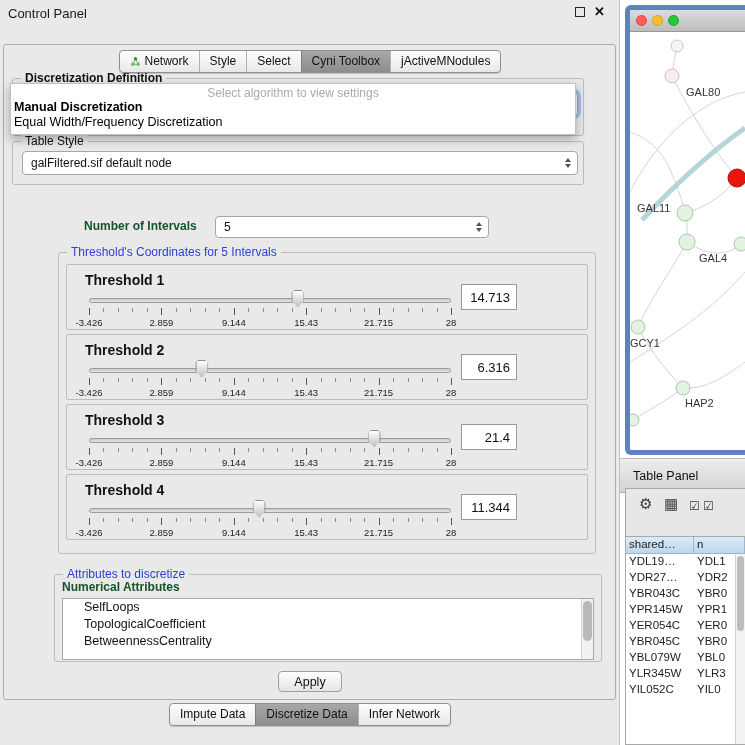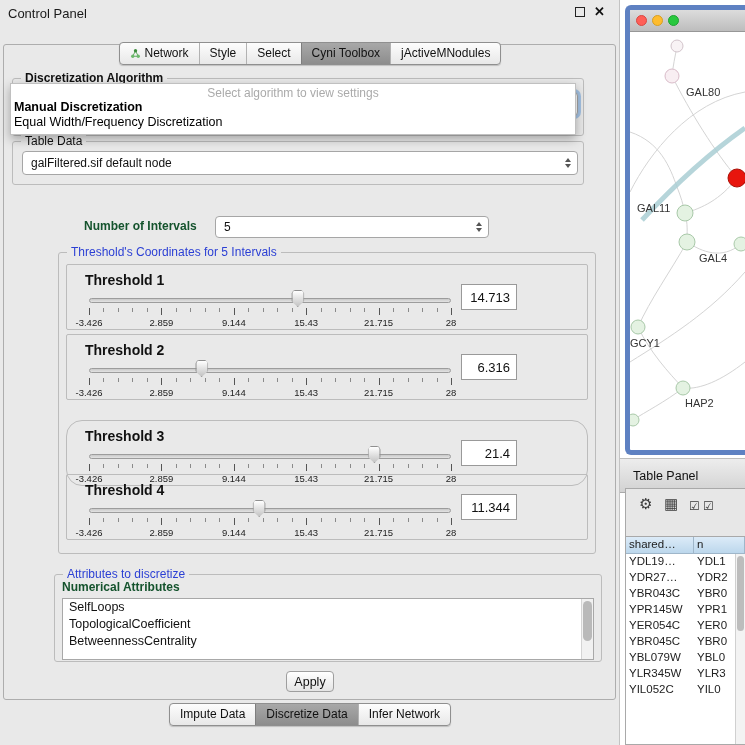--- a/index.html
+++ b/index.html
@@ -9,21 +9,21 @@
     background: #ffffff; font-family: "Liberation Sans", sans-serif; font-size: 12px; color: #111;
   }
   
   .control-panel { position:absolute; left:0; top:0; width:620px; height:745px; background:#e9e9e9; border-right:1px solid #c3c3c3; }
   .cp-title { position:absolute; left:8px; top:6px; font-size:13px; color:#1a1a1a; }
   .win-btns { position:absolute; right:14px; top:6px; display:flex; gap:9px; align-items:center; }
   .float-btn { width:10px; height:10px; border:1.5px solid #222; display:inline-block; background:transparent; }
   .close-btn { font-size:13px; font-weight:700; color:#111; line-height:12px; }
   .inner-panel { position:absolute; left:3px; top:44px; width:613px; height:656px; border:1px solid #adadad; border-radius:3px; background:#e9e9e9; }
   .tabbar { position:absolute; left:0; width:620px; display:flex; justify-content:center; z-index:5; }
-  .tabbar.top { top:42px; }
+  .tabbar.top { top:50px; }
   .tabbar.bottom { top:703px; }
   .seg-row { display:inline-flex; border:1px solid #8f8f8f; border-radius:4px; background:linear-gradient(#fdfdfd,#e8e8e8); overflow:hidden; box-shadow:0 1px 1px rgba(0,0,0,.18); }
   .seg { display:flex; align-items:center; gap:4px; padding:3px 10px 4px; font-size:12px; border-left:1px solid #b2b2b2; white-space:nowrap; color:#111; }
   .seg:first-child { border-left:none; }
   .seg.sel { background:linear-gradient(#a8a8a8,#8d8d8d); border-left-color:#7e7e7e; }
   
   .group { position:absolute; border:1px solid #bcbcbc; border-radius:3px; }
   .gtitle { position:absolute; top:-8px; left:8px; background:#e9e9e9; padding:0 4px; font-size:12px; line-height:14px; white-space:nowrap; color:#111; }
   .gtitle.bold { font-weight:700; }
   .gtitle.green { color:#3d9e3d; }
@@ -48,24 +48,24 @@
   .slider { position:absolute; left:22px; top:33px; width:362px; height:5px; background:linear-gradient(#c9c9c9,#e3e3e3); border:1px solid #9c9c9c; border-radius:3px; }
   .thumb { position:absolute; top:-9px; width:13px; height:17px; transform:translateX(-50%); background:linear-gradient(#ffffff,#c4c4c4); border:1px solid #8f8f8f; border-radius:3px; clip-path:polygon(50% 100%,0 65%,0 20%,20% 0,80% 0,100% 20%,100% 65%); }
   .ticks { position:absolute; left:22px; top:43px; width:362px; height:8px; }
   .ticks i { position:absolute; width:1px; height:4px; background:#8a8a8a; top:0; }
   .ticks i.major { height:7px; background:#555; }
   .scale-labels { position:absolute; left:22px; top:52px; width:362px; height:11px; font-size:9.5px; color:#222; }
   .scale-labels span { position:absolute; transform:translateX(-50%); white-space:nowrap; }
   .tval { position:absolute; right:70px; top:19px; width:56px; height:26px; background:#fff; border:1px solid #999; font-size:13px; display:flex; align-items:center; justify-content:flex-end; padding-right:6px; }
   
   .attr-list { position:absolute; left:62px; top:598px; width:532px; height:62px; background:#fff; border:1px solid #a8a8a8; overflow:hidden; }
-  .list-item { font-size:12.5px; line-height:17px; padding-left:6px; white-space:nowrap; }
+  .list-item { font-size:12.5px; line-height:17px; padding-left:21px; white-space:nowrap; }
   .list-scroll { position:absolute; right:0; top:0; bottom:0; width:12px; background:#f1f1f1; border-left:1px solid #d4d4d4; }
   .list-scroll-thumb { position:absolute; left:1px; right:1px; top:2px; height:40px; background:#b9b9b9; border-radius:5px; }
-  .apply-btn { position:absolute; left:310px; top:671px; transform:translateX(-50%); width:48px; height:21px; background:linear-gradient(#ffffff,#e4e4e4); border:1px solid #9e9e9e; border-radius:4px; font-size:12.5px; display:flex; align-items:center; justify-content:center; }
+  .apply-btn { position:absolute; left:310px; top:671px; transform:translateX(-50%); width:64px; height:21px; background:linear-gradient(#ffffff,#e4e4e4); border:1px solid #9e9e9e; border-radius:4px; font-size:12.5px; display:flex; align-items:center; justify-content:center; }
   
   .right-area { position:absolute; left:620px; top:0; width:125px; height:745px; background:#fff; }
   .net-window { position:absolute; left:5px; top:5px; width:120px; height:450px; border:5px solid #5e81c2; border-right:none; border-radius:6px 0 0 6px; overflow:hidden; background:#fff; }
   .net-titlebar { position:relative; height:22px; background:linear-gradient(#dcdcdc,#bdbdbd); border-bottom:1px solid #979797; display:flex; align-items:center; gap:5px; padding-left:6px; }
   .tl { width:11px; height:11px; border-radius:50%; display:inline-block; }
   .tl.red { background:#ff5f57; border:1px solid #d94842; }
   .tl.yellow { background:#febc2e; border:1px solid #d69e23; }
   .tl.green { background:#28c83e; border:1px solid #1ea332; }
   .net-canvas { position:relative; width:115px; height:417px; background:#fff; }
   .net-canvas svg { display:block; }
@@ -125,38 +125,38 @@
           <div class="seg sel">
             <span>Cyni Toolbox</span>
           </div>
           <div class="seg">
             <span>jActiveMNodules</span>
           </div>
         </div>
     </div>
 
     <div class="group" style="left:12px;top:78px;width:572px;height:58px;">
-      <span class="gtitle bold">Discretization Algorithm</span>
+      <span class="gtitle bold">Discretization Definition</span>
     </div>
     <div class="combo focus" style="left:22px;top:92px;width:556px;height:24px;">
       <span class="stepper">
           <i class="up"></i>
           <i class="dn"></i>
         </span>
     </div>
     <div class="algo-popup">
       <div class="popup-placeholder">Select algorithm to view settings</div>
       <div id="popup-opts">
           <div class="popup-opt first">Manual Discretization</div>
           <div class="popup-opt">Equal Width/Frequency Discretization</div>
         </div>
     </div>
 
     <div class="group" style="left:12px;top:141px;width:572px;height:44px;">
-      <span class="gtitle">Table Data</span>
+      <span class="gtitle">Table Style</span>
     </div>
     <div class="combo" style="left:22px;top:151px;width:556px;height:24px;">
       <span class="combo-text">galFiltered.sif default node</span>
       <span class="stepper">
           <i class="up"></i>
           <i class="dn"></i>
         </span>
     </div>
 
     <div class="field-label" style="left:84px;top:219px;">Number of Intervals</div>
@@ -251,21 +251,21 @@
       <div class="scale-labels">
           <span style="left: 0%;">-3.426</span>
           <span style="left: 20%;">2.859</span>
           <span style="left: 40%;">9.144</span>
           <span style="left: 60%;">15.43</span>
           <span style="left: 80%;">21.715</span>
           <span style="left: 100%;">28</span>
         </div>
       <div class="tval">6.316</div>
     </div>
-    <div class="tbox" style="top:420px;border-radius:16px;">
+    <div class="tbox" style="top:404px;">
       <div class="tlabel">Threshold 3</div>
       <div class="slider">
           <div class="thumb" style="left: 79%;"></div>
         </div>
       <div class="ticks">
           <i class="major" style="left: 0%;"></i>
           <i style="left: 4%;"></i>
           <i style="left: 8%;"></i>
           <i style="left: 12%;"></i>
           <i style="left: 16%;"></i>

